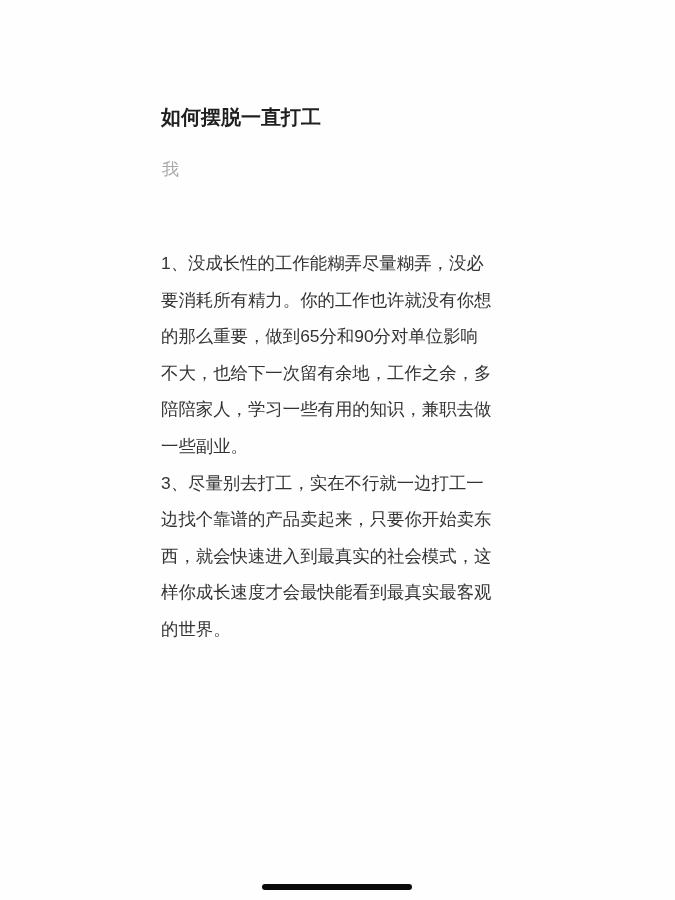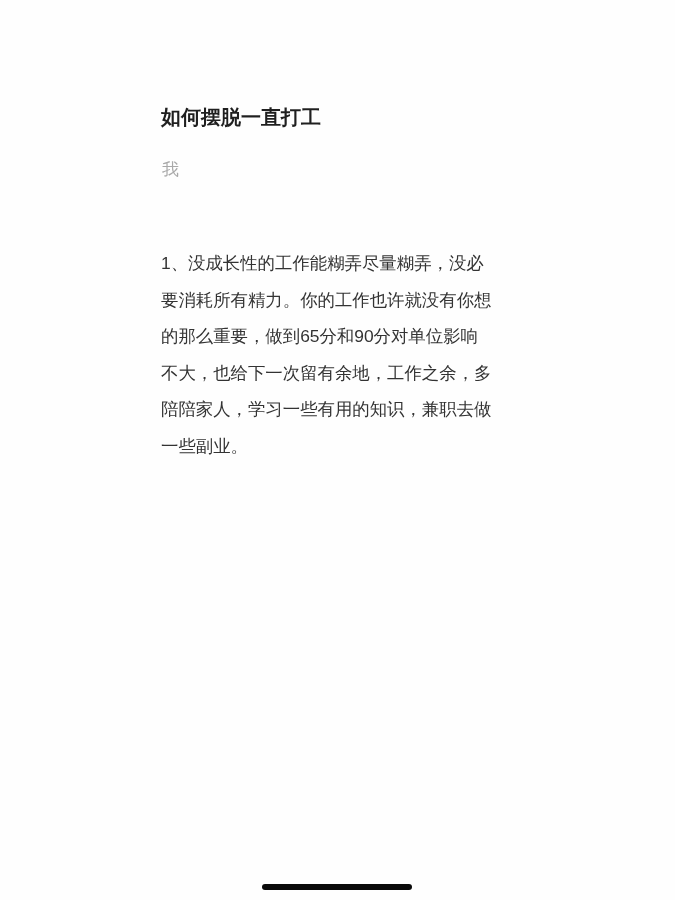--- a/index.html
+++ b/index.html
@@ -71,20 +71,25 @@
 
   <div class="author">我</div>
 
   <section class="article-body">
     <p>1、没成长性的工作能糊弄尽量糊弄，没必
 要消耗所有精力。你的工作也许就没有你想
 的那么重要，做到65分和90分对单位影响
 不大，也给下一次留有余地，工作之余，多
 陪陪家人，学习一些有用的知识，兼职去做
 一些副业。</p>
+    <p>3、尽量别去打工，实在不行就一边打工一
+边找个靠谱的产品卖起来，只要你开始卖东
+西，就会快速进入到最真实的社会模式，这
+样你成长速度才会最快能看到最真实最客观
+的世界。</p>
   </section>
 
   <nav class="toolbar">
 
     
 
     
 
     
 

